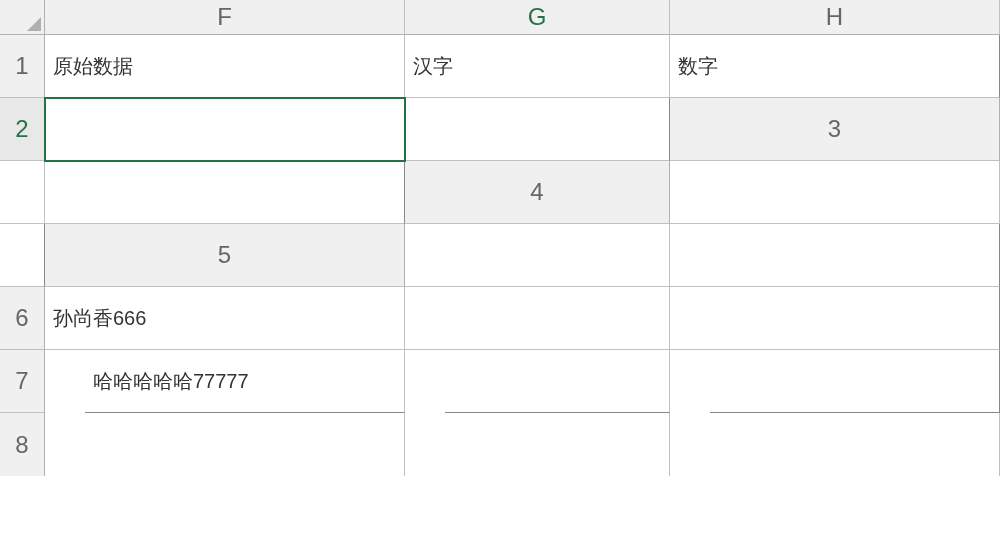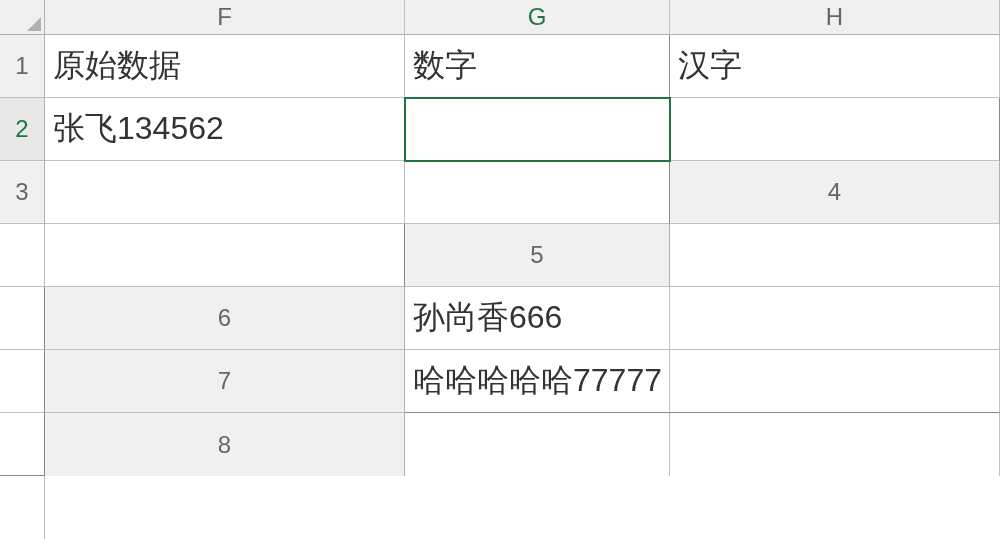--- a/index.html
+++ b/index.html
@@ -18,21 +18,21 @@
       grid-template-rows: 35px repeat(8, 63px);
       width: 1003px;
       height: 539px;
     }
     .cell {
       border-right: 1px solid #c0c0c0;
       border-bottom: 1px solid #c0c0c0;
       display: flex;
       align-items: center;
       padding: 0 8px;
-      font-size: 32px;
+      font-size: 20px;
       color: #333;
       background: #fff;
       overflow: hidden;
       white-space: nowrap;
     }
     .col-header {
       background: #f0f0f0;
       justify-content: center;
       font-size: 24px;
       color: #666;
@@ -77,42 +77,42 @@
       outline: 2px solid #217346;
       outline-offset: -1px;
       z-index: 2;
       position: relative;
     }
     .data-col-right-border {
       border-right: 1px solid #888;
     }
     .data-bottom-border {
       border-bottom: 1px solid #888;
+      margin-left: 40px;
     }
     .no-bottom-border {
       border-bottom: none;
     }
   </style>
 </head>
 <body>
 
 <div class="sheet">
 
   <div class="corner"></div>
   <div class="cell col-header">F</div>
   <div class="cell col-header active-col">G</div>
   <div class="cell col-header">H</div>
 
   <div class="cell row-header">1</div>
   <div class="cell">原始数据</div>
+  <div class="cell">汉字</div>
   <div class="cell data-col-right-border">数字</div>
-  <div class="cell">汉字</div>
 
   <div class="cell row-header active-row">2</div>
-  <div class="cell">张飞134562</div>
   <div class="cell active-cell"></div>
   <div class="cell data-col-right-border"></div>
 
   <div class="cell row-header">3</div>
   <div class="cell"></div>
   <div class="cell data-col-right-border"></div>
 
   <div class="cell row-header">4</div>
   <div class="cell"></div>
   <div class="cell data-col-right-border"></div>

